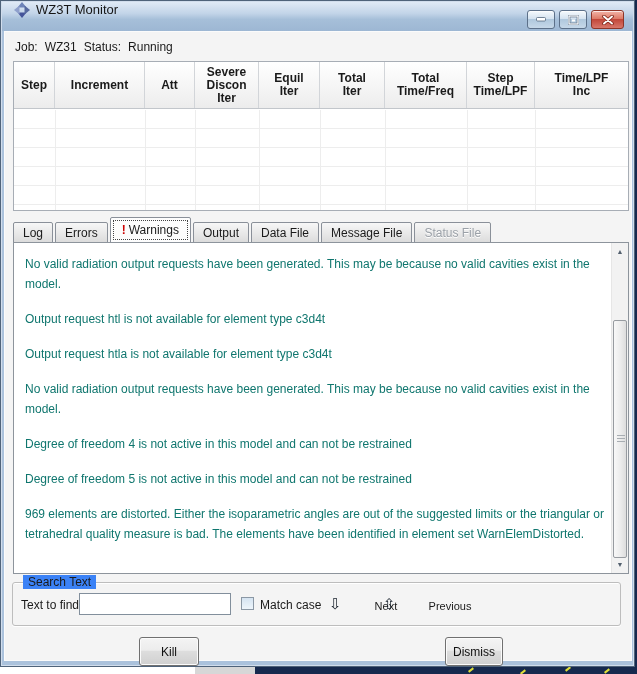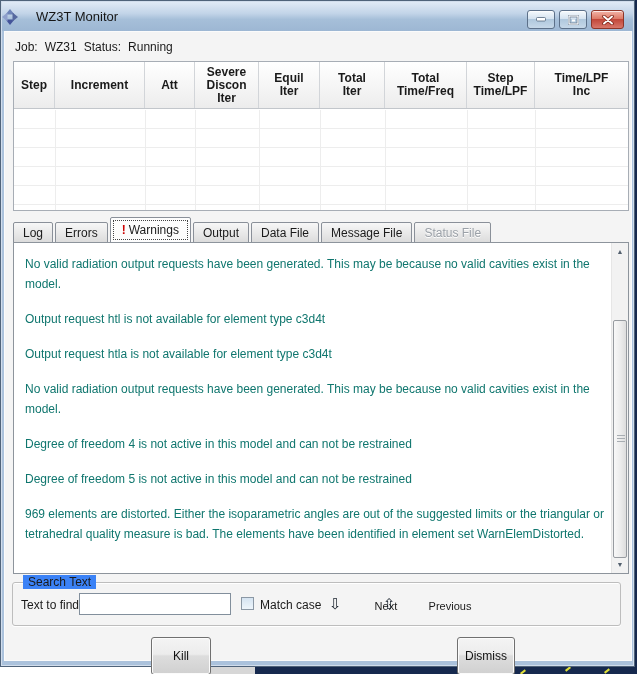--- a/index.html
+++ b/index.html
@@ -19,21 +19,21 @@
   
   .dialog {
     position:absolute; left:0; top:0; width:635px; height:667px;
     background:#abc2dc;
     border:1px solid #4f637a;
     box-shadow: inset 0 0 0 1px rgba(255,255,255,.45);
   }
   .titlebar {
     position:absolute; left:1px; top:1px; right:1px; height:29px;
     background:linear-gradient(#e0eaf6 0%, #c2d4e8 40%, #a6bfd9 60%, #9db7d3 100%);
-    display:flex; align-items:center; padding-left:0;gap:12px;
+    display:flex; padding-left:12px;
   }
   .app-icon { width:16px; height:16px; margin-right:6px; }
   .title-text { font-size:13px; color:#161616; }
   .winbtns { position:absolute; top:8px; right:9px; display:flex; gap:4px; }
   .winbtn {
     height:19px; border:1px solid #5c7089; border-radius:3px;
     background:linear-gradient(#f6fafd, #d5e3f0 45%, #b0c8dd 50%, #c6d8e9);
     box-shadow: inset 0 1px 0 rgba(255,255,255,.7);
     display:flex; align-items:center; justify-content:center;
   }
@@ -147,26 +147,26 @@
   }
   .match-label { position:absolute; left:247px; top:15px; }
   .nav-btn { position:absolute; top:11px; display:flex; align-items:center; gap:5px; cursor:default; }
   .nav-next { left:316px; }
   .nav-prev { left:370px; }
   .nav-arrow { font-family:"DejaVu Sans", sans-serif; font-size:15px; color:#17202b; line-height:20px; }
   .nav-text { font-size:11px; padding-top:3px;margin-left:28px; }
 
   
   .btn {
-    position:absolute; top:606px; height:38px;
+    position:absolute; top:606px; height:29px;
     border:1px solid #707070; border-radius:3px;
     background:linear-gradient(#f4f4f4, #ececec 45%, #dddddd 50%, #d0d0d0);
     box-shadow: inset 0 0 0 1px #fbfbfb;
     font:12px "Liberation Sans", sans-serif; color:#111;
-    display:flex; align-items:center; justify-content:center;margin-left:12px;
+    display:flex; align-items:center; justify-content:center;
   }
   .kill { left:135px; width:60px; }
   .dismiss { left:441px; width:58px; }
 </style>
 </head>
 <body>
 
 <div class="bg-white"></div>
 <div class="bg-gray"></div>
 <div class="speck" style="left:468px;top:669px;"></div>

